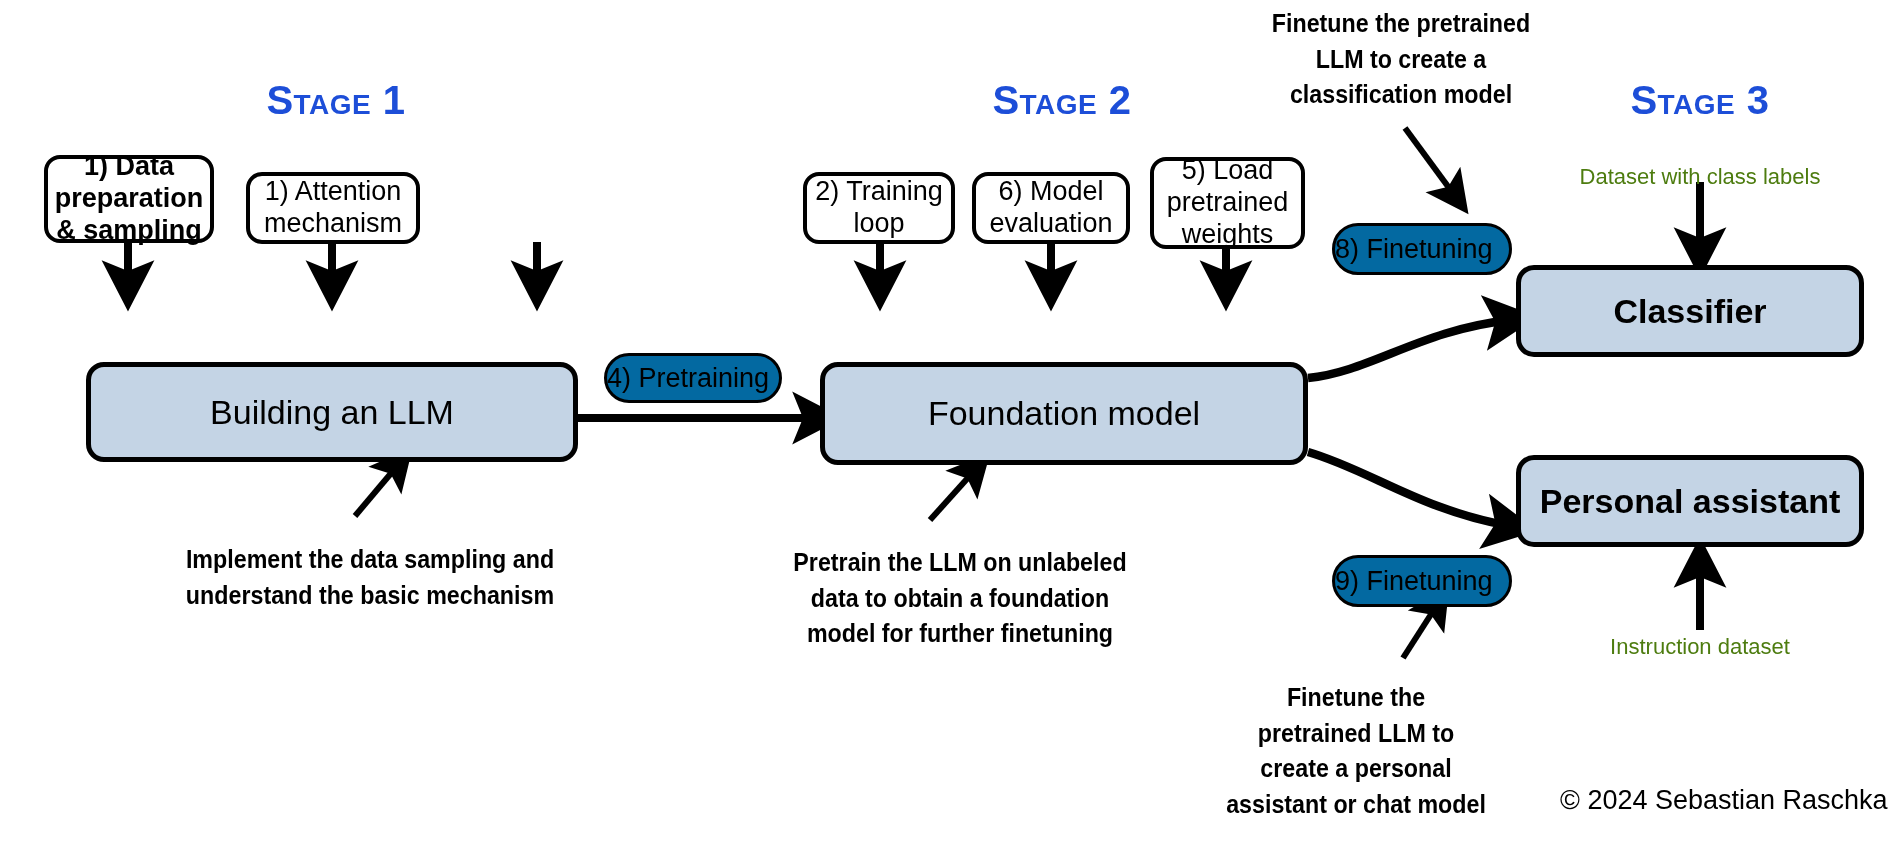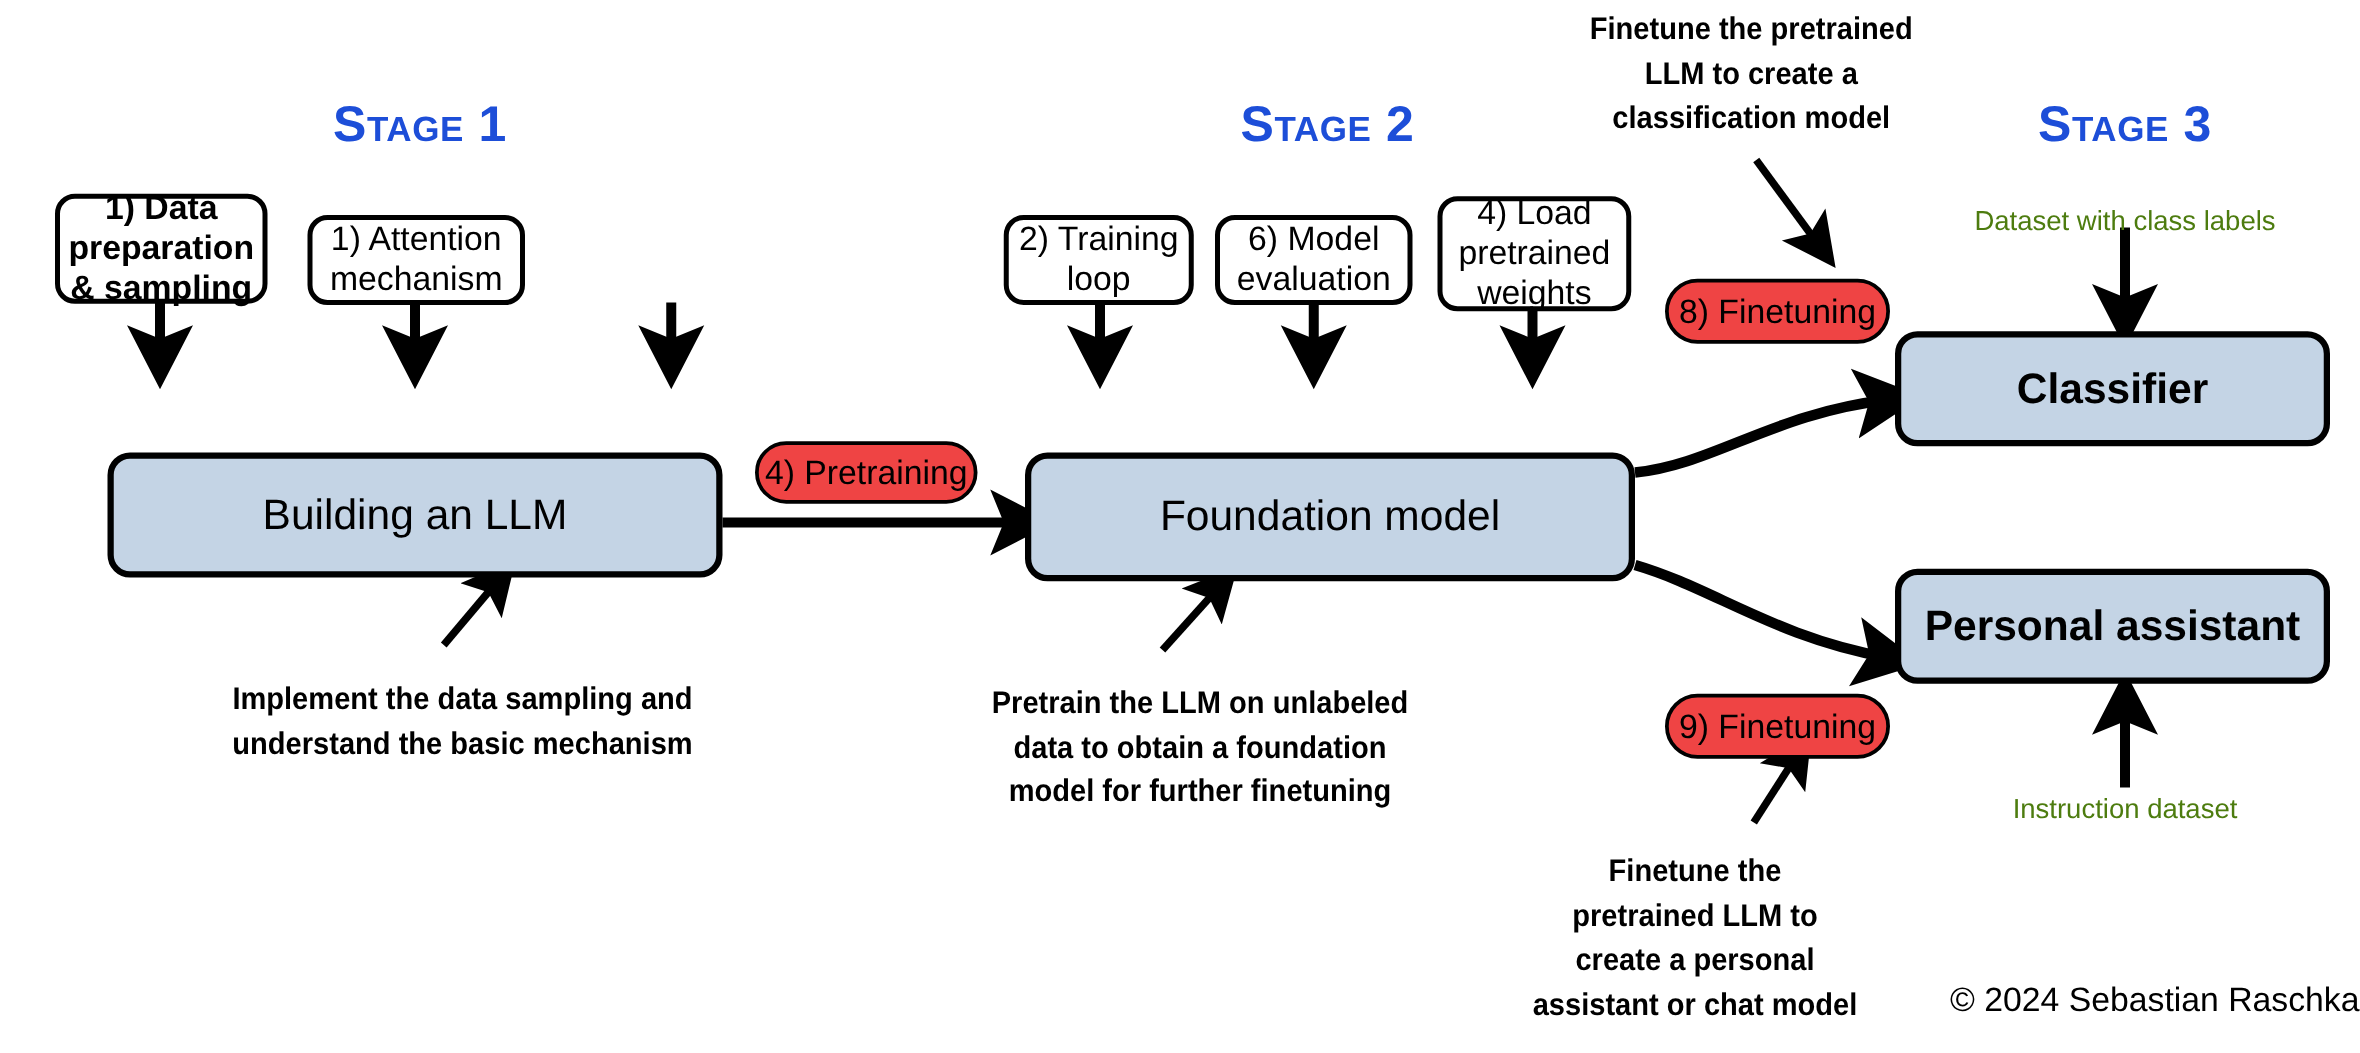--- a/index.html
+++ b/index.html
@@ -51,26 +51,26 @@
     font-size: 27px;
     line-height: 1.18;
     padding: 4px 8px;
   }
   .step-box.bold { font-weight: bold; }
 
   
   .pill {
     position: absolute;
     box-sizing: border-box;
-    background: #ef4444;
+    background: #0369a1;
     border: 3.5px solid #000000;
     border-radius: 999px;
     display: flex;
     align-items: center;
-    justify-content: center;
+    justify-content: flex-start;
     text-align: center;
     font-size: 27px;
     white-space: nowrap;
     z-index: 3;
   }
 
   
   .model-box {
     position: absolute;
     box-sizing: border-box;
@@ -210,21 +210,21 @@
     <span style="white-space:pre-line;">2) Training
 loop</span>
   </div>
 
   <div class="step-box" style="left:972px; top:172px; width:158px; height:72px;">
     <span style="white-space:pre-line;">6) Model
 evaluation</span>
   </div>
 
   <div class="step-box" style="left:1150px; top:157px; width:155px; height:92px;">
-    <span style="white-space:pre-line;">4) Load
+    <span style="white-space:pre-line;">5) Load
 pretrained
 weights</span>
   </div>
 
   <div class="pill" style="left:604px; top:353px; width:178px; height:50px;">
     <span>4) Pretraining</span>
   </div>
 
   <div class="pill" style="left:1332px; top:223px; width:180px; height:52px;">
     <span>8) Finetuning</span>

